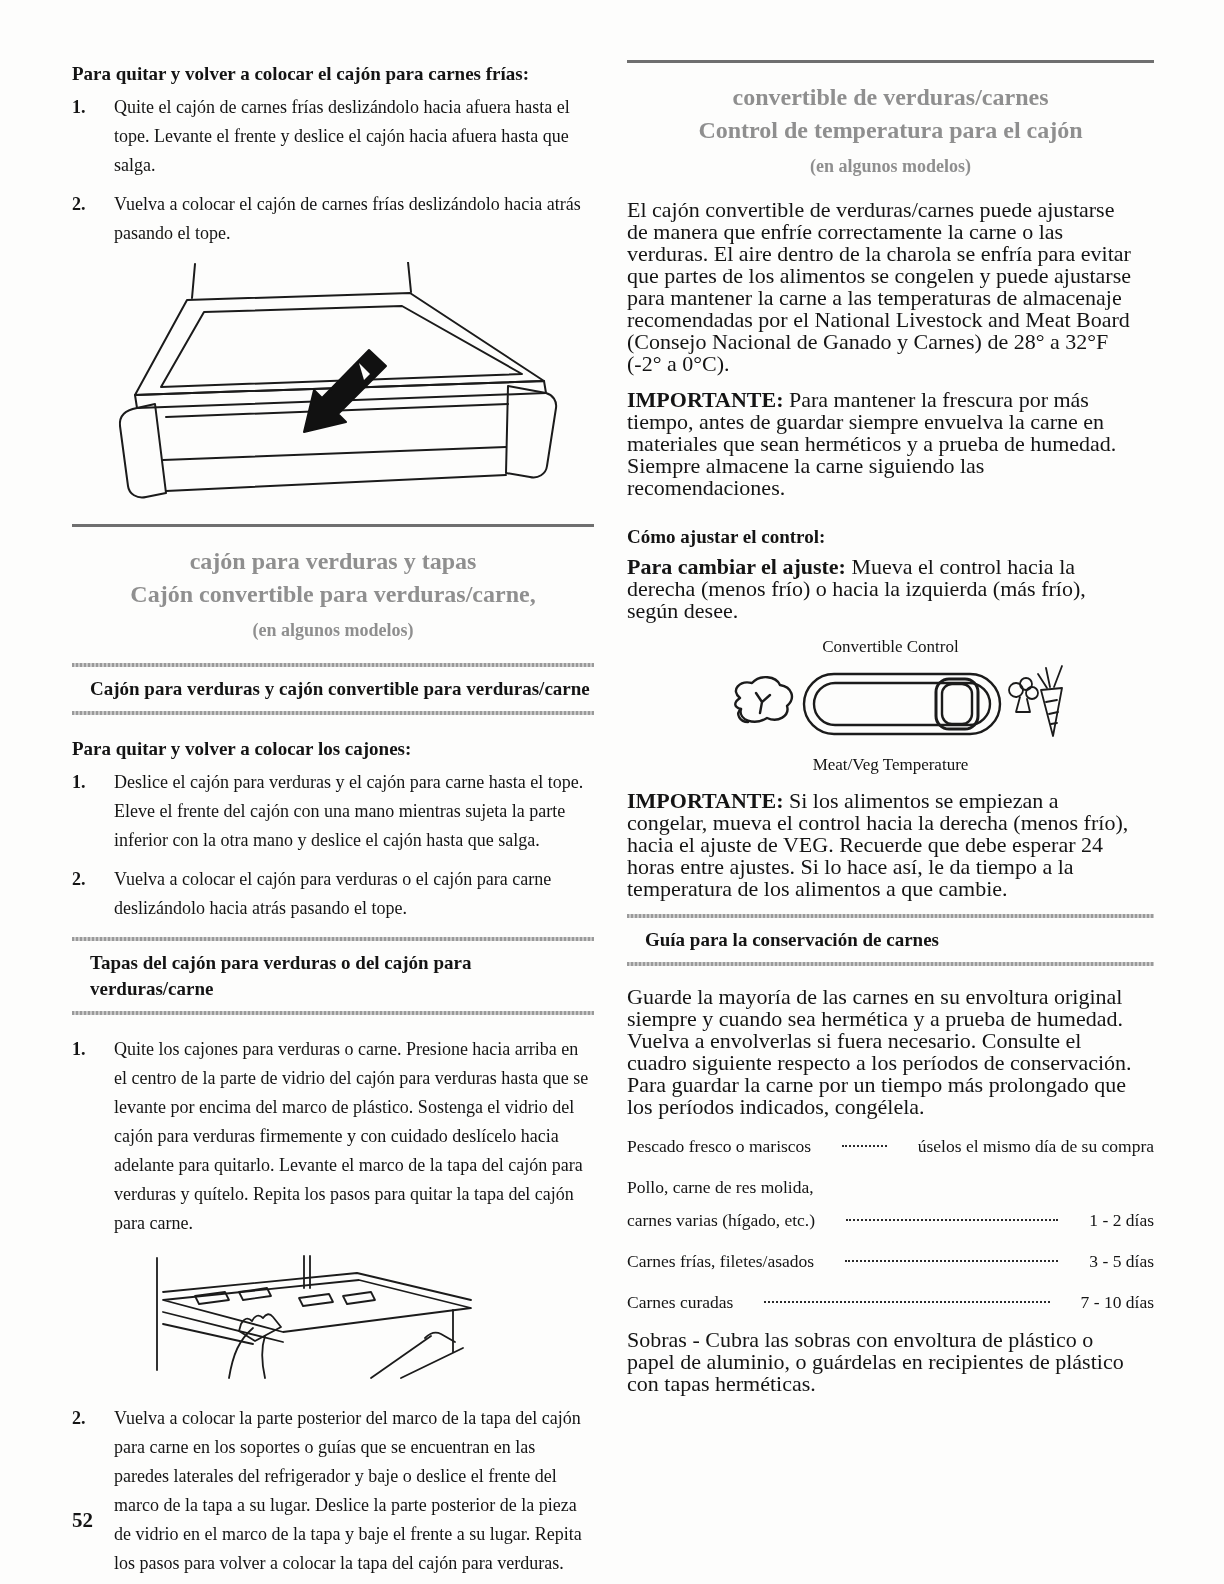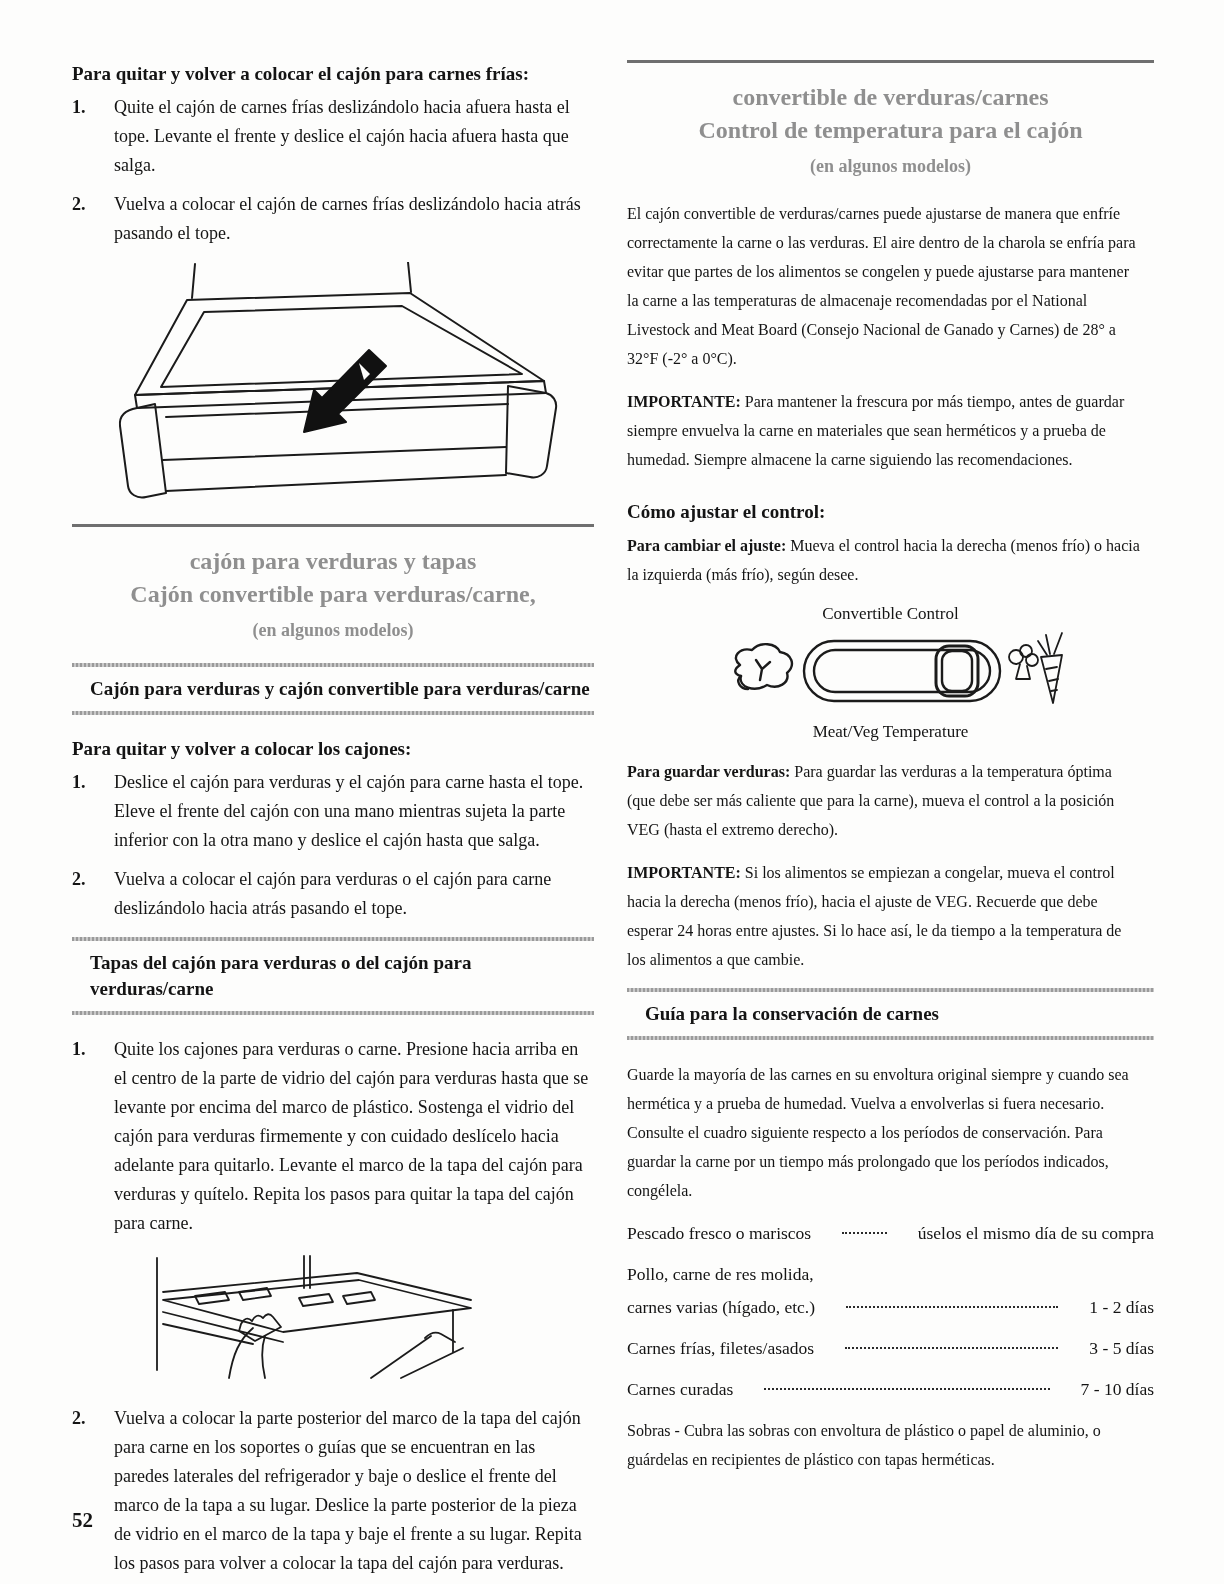--- a/index.html
+++ b/index.html
@@ -5,21 +5,21 @@
   html,body{margin:0;padding:0;background:#e8e8e8;}
   .page{
     position:relative;width:1224px;height:1584px;margin:0 auto;background:#fdfdfc;
     font-family:Liberation Serif, serif;color:#141414;
     overflow:hidden;
   }
   .col{position:absolute;top:60px;}
   .col-left{left:72px;width:522px;}
   .col-right{left:627px;width:527px;}
 
-  p,.body-text{font-size:16px;line-height:29px;margin:0 14px 14px 0;}
+  p,.body-text{font-size:22px;line-height:22px;margin:0 14px 14px 0;}
   .bold{font-weight:bold;}
 
   h4.proc{font-size:19px;font-weight:bold;margin:0 0 6px 0;line-height:27px;}
 
   .item{display:flex;margin:0 0 10px 0;}
   .item .num{width:42px;flex:0 0 42px;font-weight:bold;font-size:18px;line-height:29px;}
   .item .txt{flex:1;font-size:18px;line-height:29px;}
 
   .rule-solid{border:none;border-top:3px solid #6f6f6f;margin:0 0 18px 0;}
 
@@ -188,21 +188,20 @@
         </g>
         <g stroke-width="1.8">
           <path d="M331 32 L343 78 L352 30 Z"></path>
           <path d="M340 29 L336 10 M344 29 L352 8 M337 30 L328 16"></path>
           <path d="M336 44 L347 42 M339 56 L348 54 M341 66 L347 65"></path>
         </g>
       </svg>
       <div class="cap">Meat/Veg Temperature</div>
     </div>
 
-    <p><span class="bold">Para guardar verduras:</span> <span>Para guardar las verduras a la temperatura óptima (que debe ser más caliente que para la carne), mueva el control a la posición VEG (hasta el extremo derecho).</span></p>
 
     <p><span class="bold">IMPORTANTE:</span> <span>Si los alimentos se empiezan a congelar, mueva el control hacia la derecha (menos frío), hacia el ajuste de VEG. Recuerde que debe esperar 24 horas entre ajustes. Si lo hace así, le da tiempo a la temperatura de los alimentos a que cambie.</span></p>
 
     <div class="subsec">
       <div class="bar"></div>
       <h3>Guía para la conservación de carnes</h3>
       <div class="bar"></div>
     </div>
 
     <p>Guarde la mayoría de las carnes en su envoltura original siempre y cuando sea hermética y a prueba de humedad. Vuelva a envolverlas si fuera necesario. Consulte el cuadro siguiente respecto a los períodos de conservación. Para guardar la carne por un tiempo más prolongado que los períodos indicados, congélela.</p>

